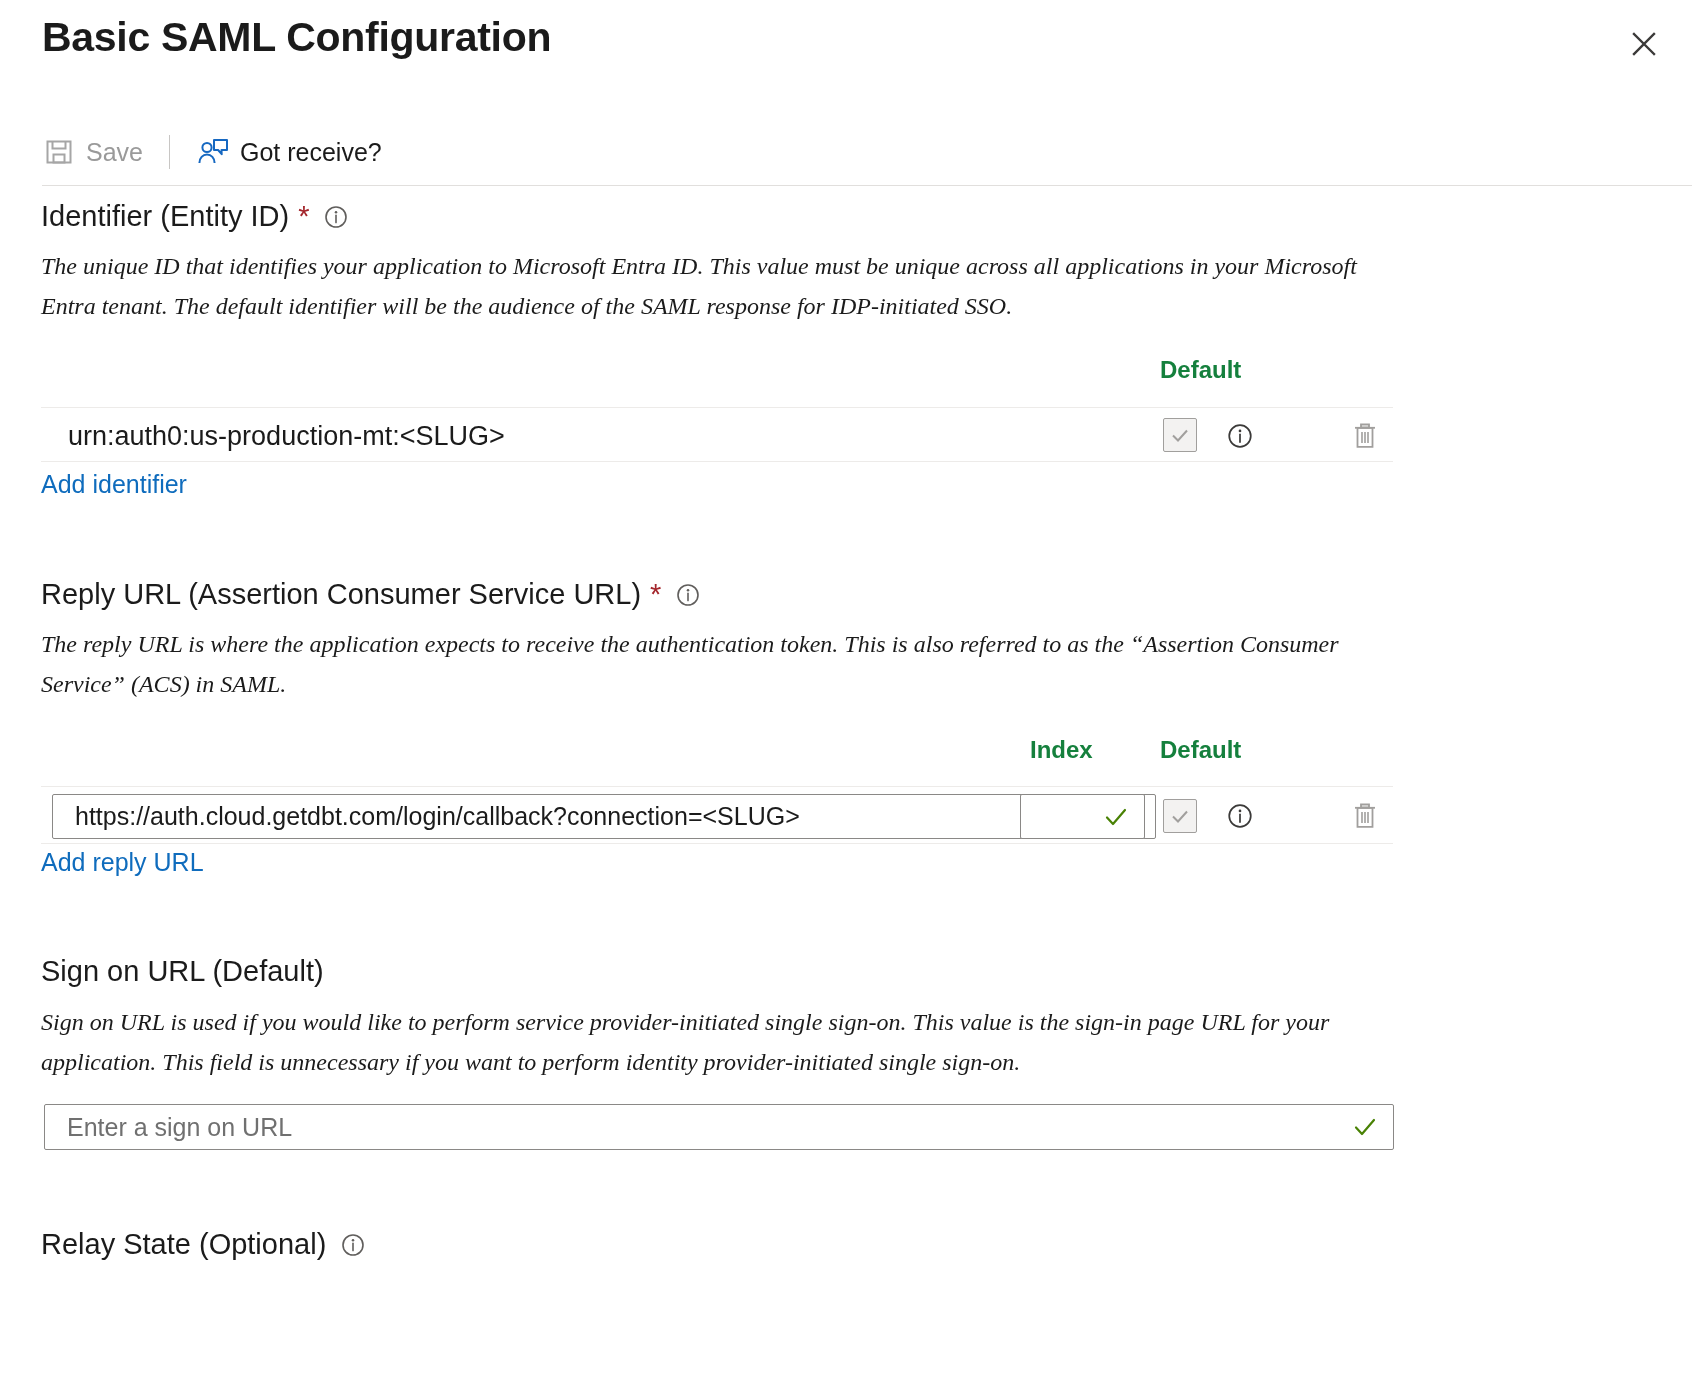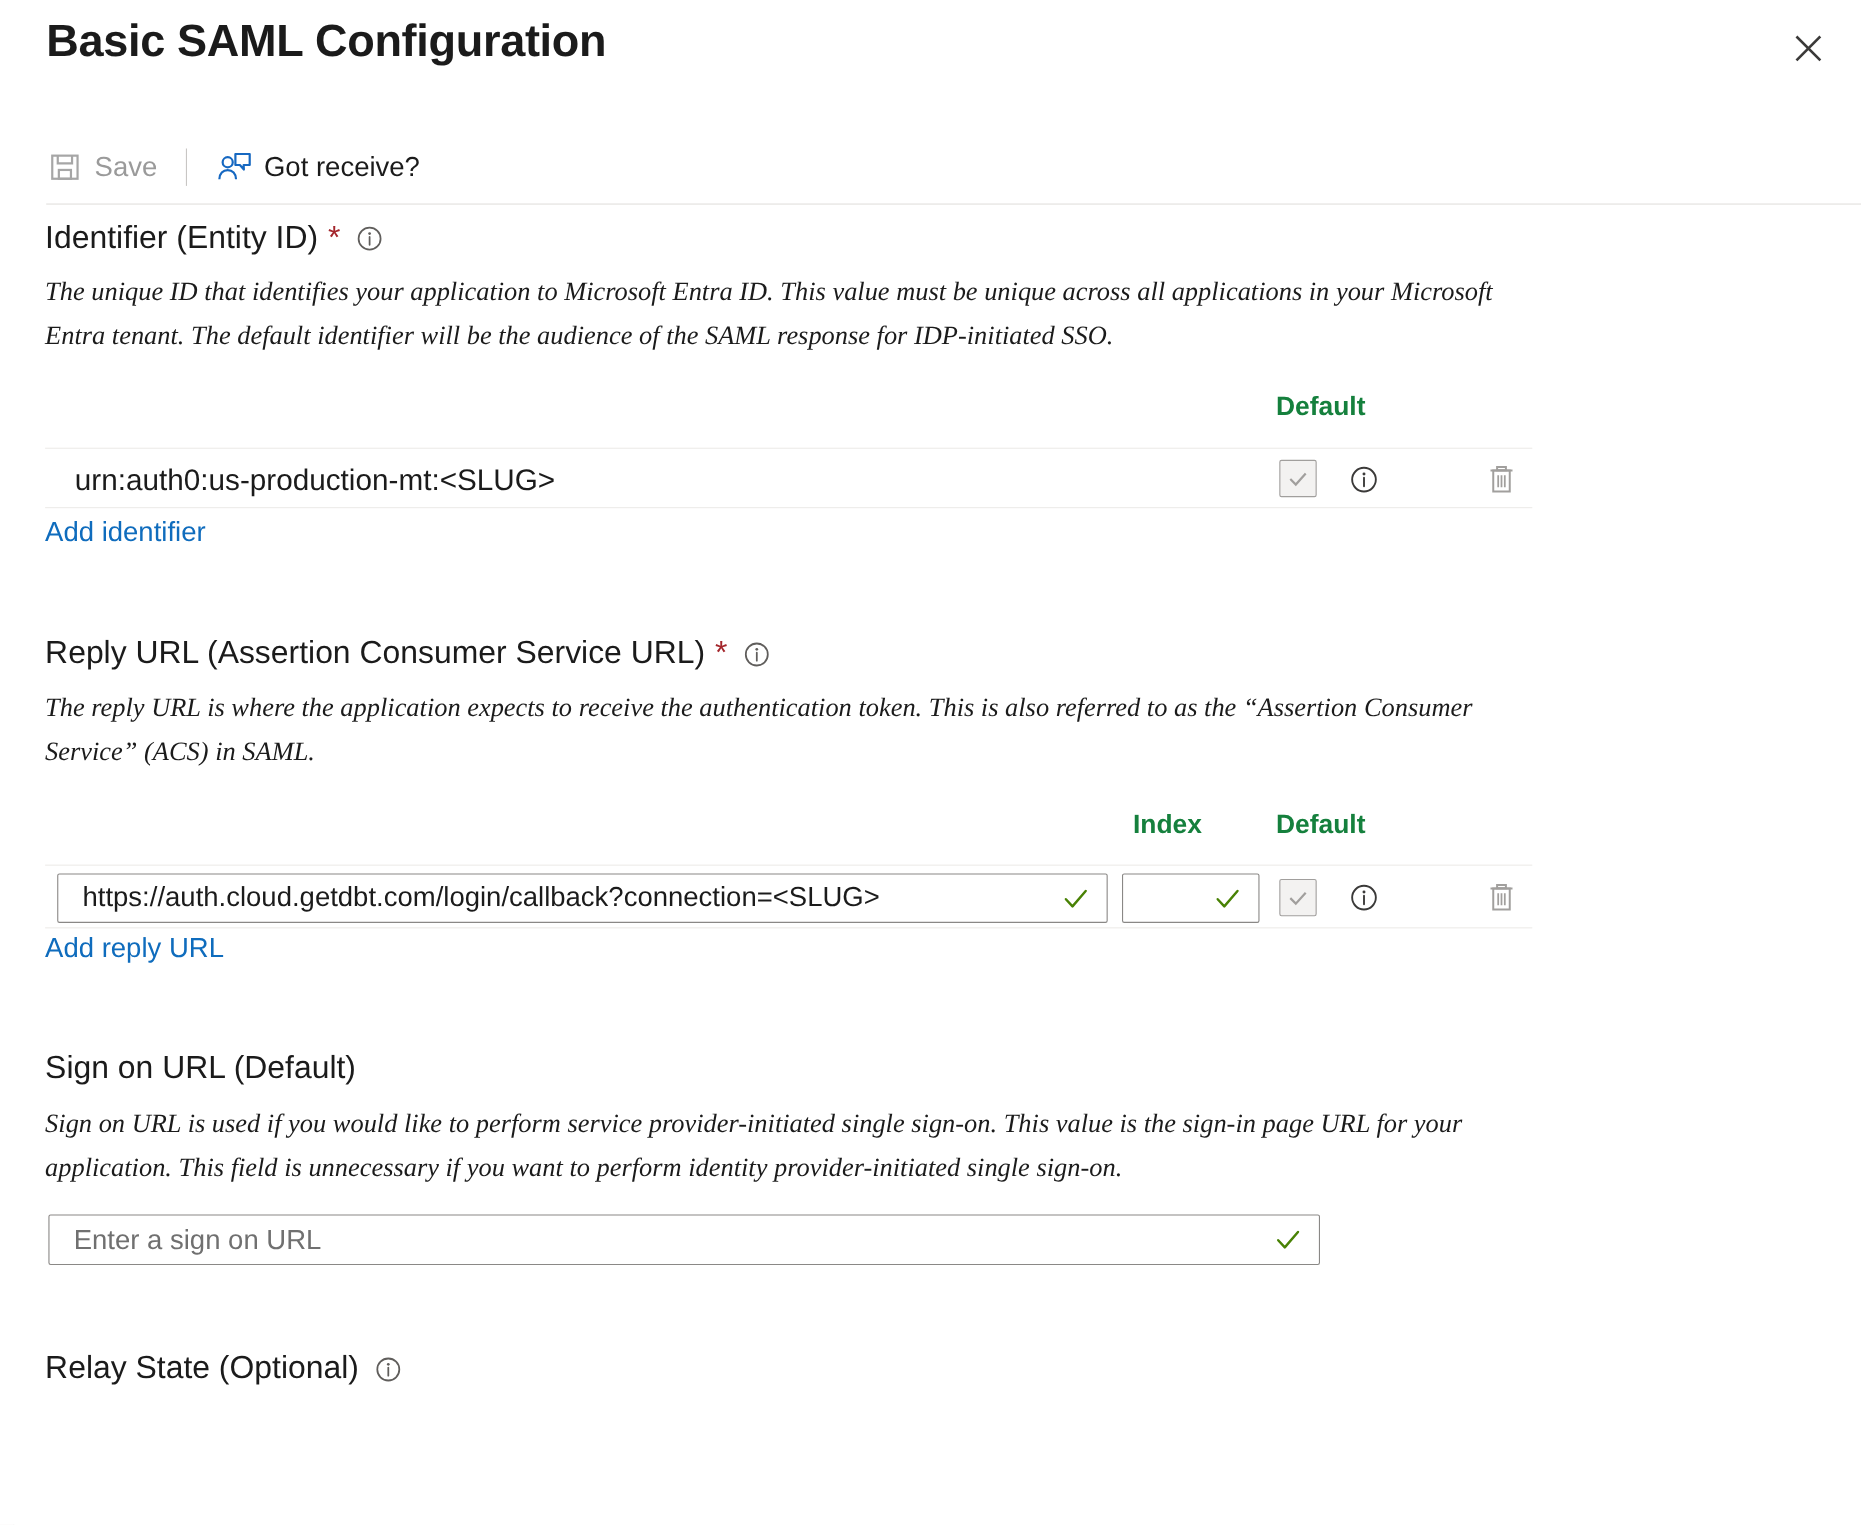--- a/index.html
+++ b/index.html
@@ -319,21 +319,21 @@
         <path d="M13 11.4 v7.2" stroke="#605e5c" stroke-width="1.6" stroke-linecap="round"></path>
       </svg>
     </span>
   </div>
   <div class="section-desc" style="top:624px;">The reply URL is where the application expects to receive the authentication token. This is also referred to as the “Assertion Consumer Service” (ACS) in SAML.</div>
 
   <div class="col-header" style="left:1000px; top:736px;margin-left:30px;">Index</div>
   <div class="col-header" style="left:1160px; top:736px;">Default</div>
   <div class="hrule" style="top:786px;"></div>
 
-  <div class="tfield" style="left:52px; top:794px; width:955px; height:45px;">
+  <div class="tfield" style="left:52px; top:794px; width:1104px; height:45px;">
     <span class="txt">https://auth.cloud.getdbt.com/login/callback?connection=&lt;SLUG&gt;</span>
     <span class="ok">
       <svg width="28" height="28" viewBox="0 0 28 28" aria-hidden="true">
         <path d="M5 14.5 L11 21 L23 7" fill="none" stroke="#498205" stroke-width="2.2" stroke-linecap="round" stroke-linejoin="round"></path>
       </svg>
     </span>
   </div>
 
   <div class="tfield" style="left:1020px; top:794px; width:125px; height:45px;">
     <span class="txt"></span>
@@ -366,21 +366,21 @@
   </button>
   <div class="hrule" style="top:843px;"></div>
 
   <div class="link" style="top:848px;">Add reply URL</div>
 
   <div class="section-heading" style="top:955px;">
     <span>Sign on URL (Default)</span>
   </div>
   <div class="section-desc" style="top:1002px;">Sign on URL is used if you would like to perform service provider-initiated single sign-on. This value is the sign-in page URL for your application. This field is unnecessary if you want to perform identity provider-initiated single sign-on.</div>
 
-  <div class="tfield" style="left:44px; top:1104px; width:1156px; height:46px;">
+  <div class="tfield" style="left:44px; top:1104px; width:1350px; height:46px;">
     <span class="txt ph">Enter a sign on URL</span>
     <span class="ok">
       <svg width="28" height="28" viewBox="0 0 28 28" aria-hidden="true">
         <path d="M5 14.5 L11 21 L23 7" fill="none" stroke="#498205" stroke-width="2.2" stroke-linecap="round" stroke-linejoin="round"></path>
       </svg>
     </span>
   </div>
 
   <div class="section-heading" style="top:1228px;">
     <span>Relay State (Optional)</span>

